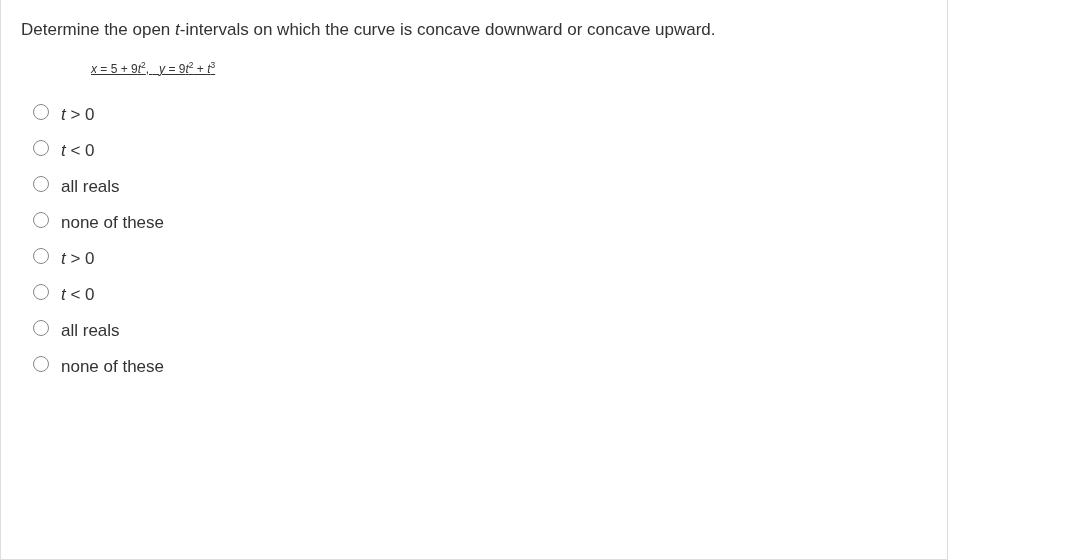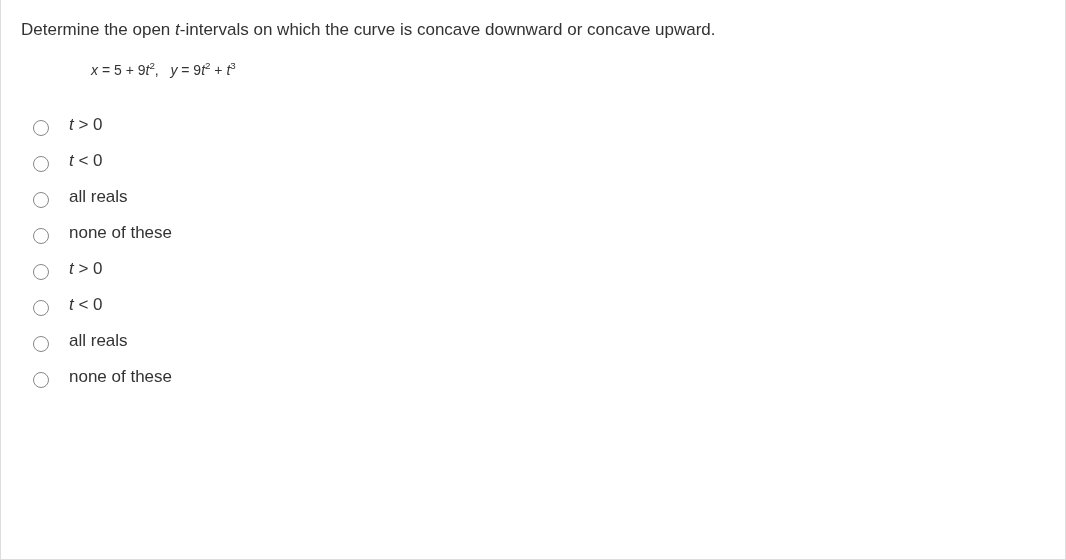--- a/index.html
+++ b/index.html
@@ -11,47 +11,47 @@
       font-family: Verdana, Geneva, sans-serif;
       font-size: 17px;
       color: #333;
       background: #fff;
       padding: 0;
     }
     .container {
       border: 1px solid #ddd;
       border-top: none;
       padding: 18px 20px 20px 20px;
-      width: 1066px;
+      width: 948px;
       min-height: 560px;
     }
     .question-text {
       margin-bottom: 20px;
       line-height: 1.4;
     }
     .equation-line {
       margin-left: 70px;
       margin-bottom: 28px;
-      font-size: 14px;
+      font-size: 12px;
+      text-decoration: underline;
     }
     .section-label {
       margin-bottom: 8px;
       margin-top: 4px;
     }
     .section-label.second {
       margin-top: 36px;
     }
     .option-row {
       display: flex;
-      align-items: flex-end;
+      align-items: flex-start;
       margin-top: 6px;
       margin-bottom: 6px;
       margin-left: 12px;
       min-height: 30px;
-      gap: 8px;
     }
     .radio {
       width: 16px;
       height: 16px;
       border: 1.5px solid #888;
       border-radius: 50%;
       margin-right: 12px;
       flex-shrink: 0;
       background: #fff;
     }

